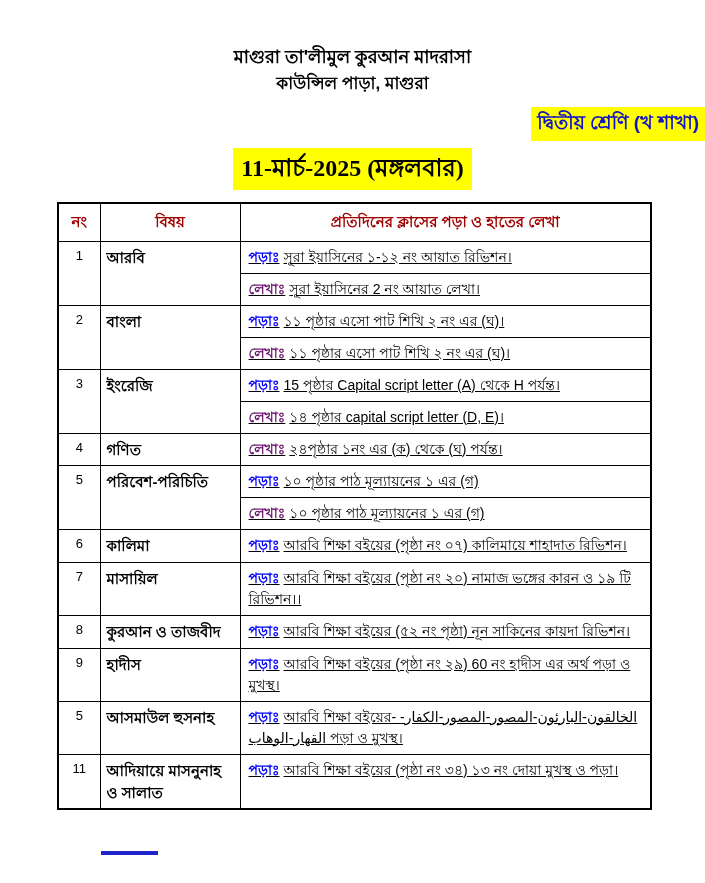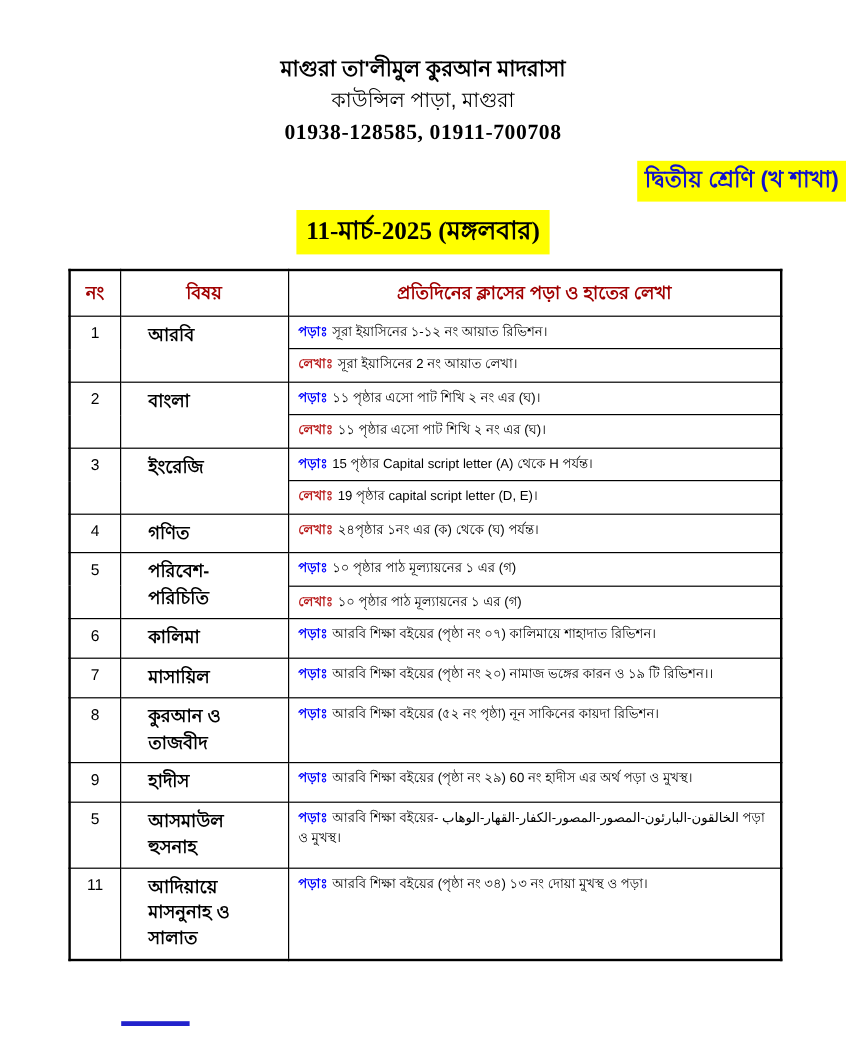--- a/index.html
+++ b/index.html
@@ -4,71 +4,70 @@
 <style>
   html,body{margin:0;padding:0;background:#ffffff;}
   body{
     width:705px;height:883px;position:relative;overflow:hidden;
     font-family:"Liberation Sans","DejaVu Sans",sans-serif;
     color:#000;
   }
   .page{width:705px;height:817px;position:relative;}
   .header{text-align:center;padding-top:44px;}
   .h-line1{font-size:18px;font-weight:bold;line-height:1.5;}
-  .h-line2{font-size:17px;font-weight:normal;line-height:1.5;}
+  .h-line2{font-size:17px;font-weight:bold;line-height:1.5;}
   .h-phones{
     font-family:"Liberation Serif","DejaVu Serif",serif;
     font-size:18px;font-weight:bold;line-height:1.5;letter-spacing:.5px;
   }
   .h-class{margin-top:10px;text-align:right;}
   .h-class .hl{
     color:#1111cc;font-size:19px;font-weight:bold;
     background:#ffff00;padding:1px 6px;display:inline-block;
   }
   .h-date{margin-top:7px;}
   .h-date .hl{
     font-family:"Liberation Serif","DejaVu Serif",serif;
-    color:#000;font-size:21px;font-weight:bold;
+    color:#000;font-size:24px;font-weight:bold;
     background:#ffff00;padding:1px 8px;display:inline-block;
   }
   table.hw{
     border-collapse:collapse;margin:12px 0 0 57px;width:593px;
     table-layout:fixed;border:2px solid #000;
   }
   .hw th,.hw td{border:1px solid #000;vertical-align:top;}
   .hw col.c-no{width:42px;}
   .hw col.c-subj{width:140px;}
   .hw col.c-lesson{width:411px;}
   .hw th{
     color:#a00000;font-weight:bold;font-size:15px;
     padding:6px 4px;text-align:center;vertical-align:middle;
   }
   td.no{
     font-size:13px;text-align:center;padding-top:6px;
     font-family:"Liberation Sans","DejaVu Sans",sans-serif;
   }
-  td.subj{font-size:15px;font-weight:bold;padding:5px 23px;line-height:1.45;}
-  td.lesson{font-size:11px;padding:5px 8px;line-height:1.5;}
+  td.subj{font-size:15px;font-weight:bold;padding:5px 6px;line-height:1.45;}
+  td.lesson{font-size:14px;padding:5px 8px;line-height:1.5;text-decoration:underline;}
   .lbl{font-weight:bold;margin-right:4px;}
   .lbl.pora{color:#0000ff;}
-  .lbl.lekha{color:#b91c1c;}
+  .lbl.lekha{color:#701a75;}
   .blue-line{
     position:absolute;left:101px;top:851px;width:57px;height:4px;
     background:#2222cc;
   }
 </style>
 </head>
 <body>
 
 <div class="page">
 
   <div class="header">
     <div class="h-line1">মাগুরা তা'লীমুল কুরআন মাদরাসা</div>
     <div class="h-line2">কাউন্সিল পাড়া, মাগুরা</div>
-    <div class="h-phones">01938-128585, 01911-700708</div>
     <div class="h-class">
       <span class="hl">দ্বিতীয় শ্রেণি (খ শাখা)</span>
     </div>
     <div class="h-date">
       <span class="hl">11-মার্চ-2025 (মঙ্গলবার)</span>
     </div>
   </div>
 
   <table class="hw">
     <colgroup>
@@ -102,21 +101,21 @@
       <tr>
         <td class="lesson"><span class="lbl lekha">লেখাঃ</span><span>১১ পৃষ্ঠার এসো পাট শিখি ২ নং এর (ঘ)।</span></td>
       </tr>
 
       <tr>
         <td class="no" rowspan="2">3</td>
         <td class="subj" rowspan="2">ইংরেজি</td>
         <td class="lesson"><span class="lbl pora">পড়াঃ</span><span>15 পৃষ্ঠার Capital script letter (A) থেকে H পর্যন্ত।</span></td>
       </tr>
       <tr>
-        <td class="lesson"><span class="lbl lekha">লেখাঃ</span><span>19 পৃষ্ঠার capital script letter (D, E)।</span></td>
+        <td class="lesson"><span class="lbl lekha">লেখাঃ</span><span>১৪ পৃষ্ঠার capital script letter (D, E)।</span></td>
       </tr>
 
       <tr>
         <td class="no">4</td>
         <td class="subj">গণিত</td>
         <td class="lesson"><span class="lbl lekha">লেখাঃ</span><span>২৪পৃষ্ঠার ১নং এর (ক) থেকে (ঘ) পর্যন্ত।</span></td>
       </tr>
 
       <tr>
         <td class="no" rowspan="2">5</td>

